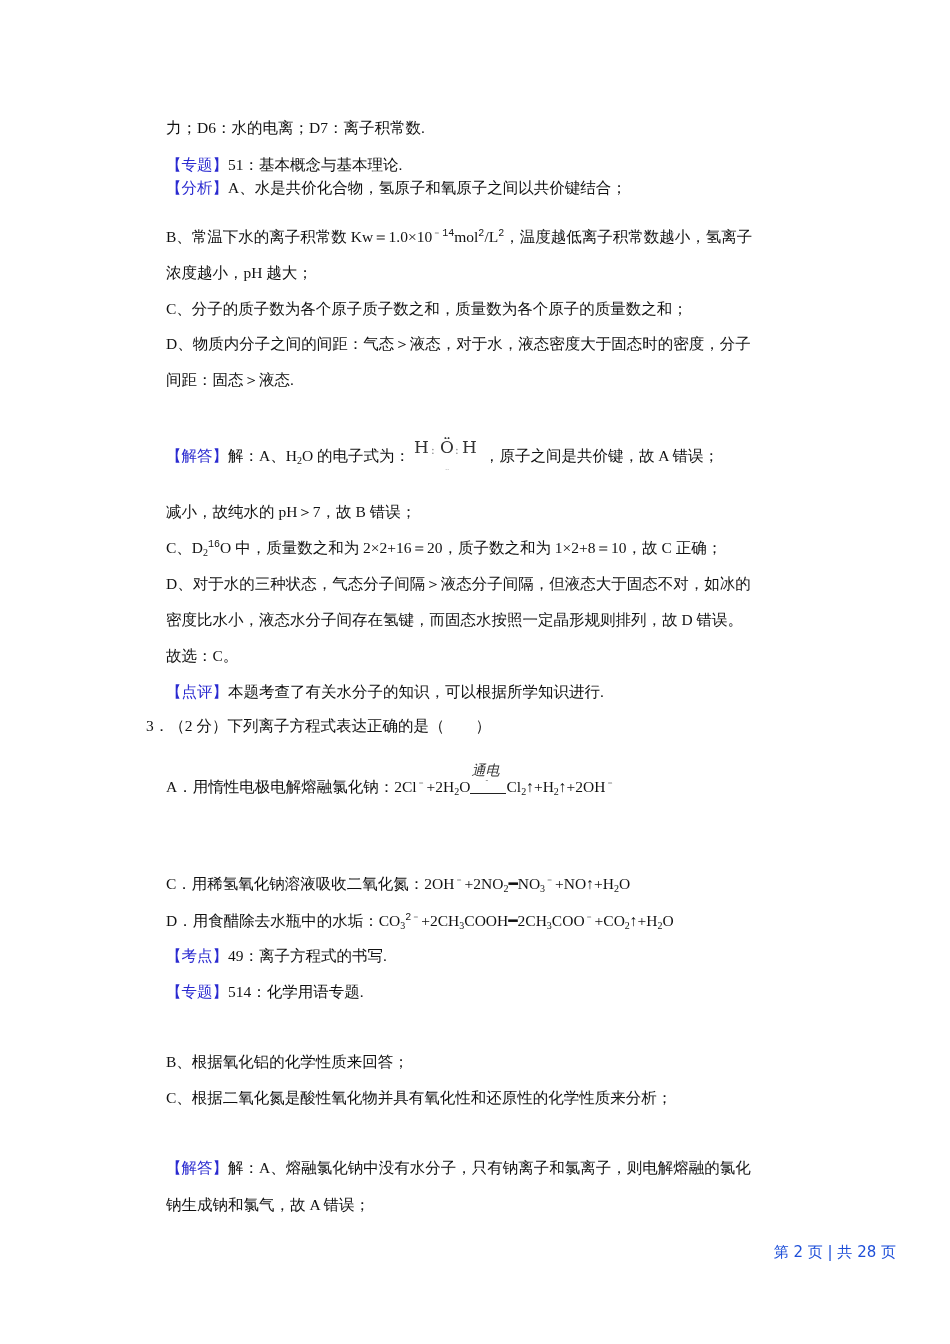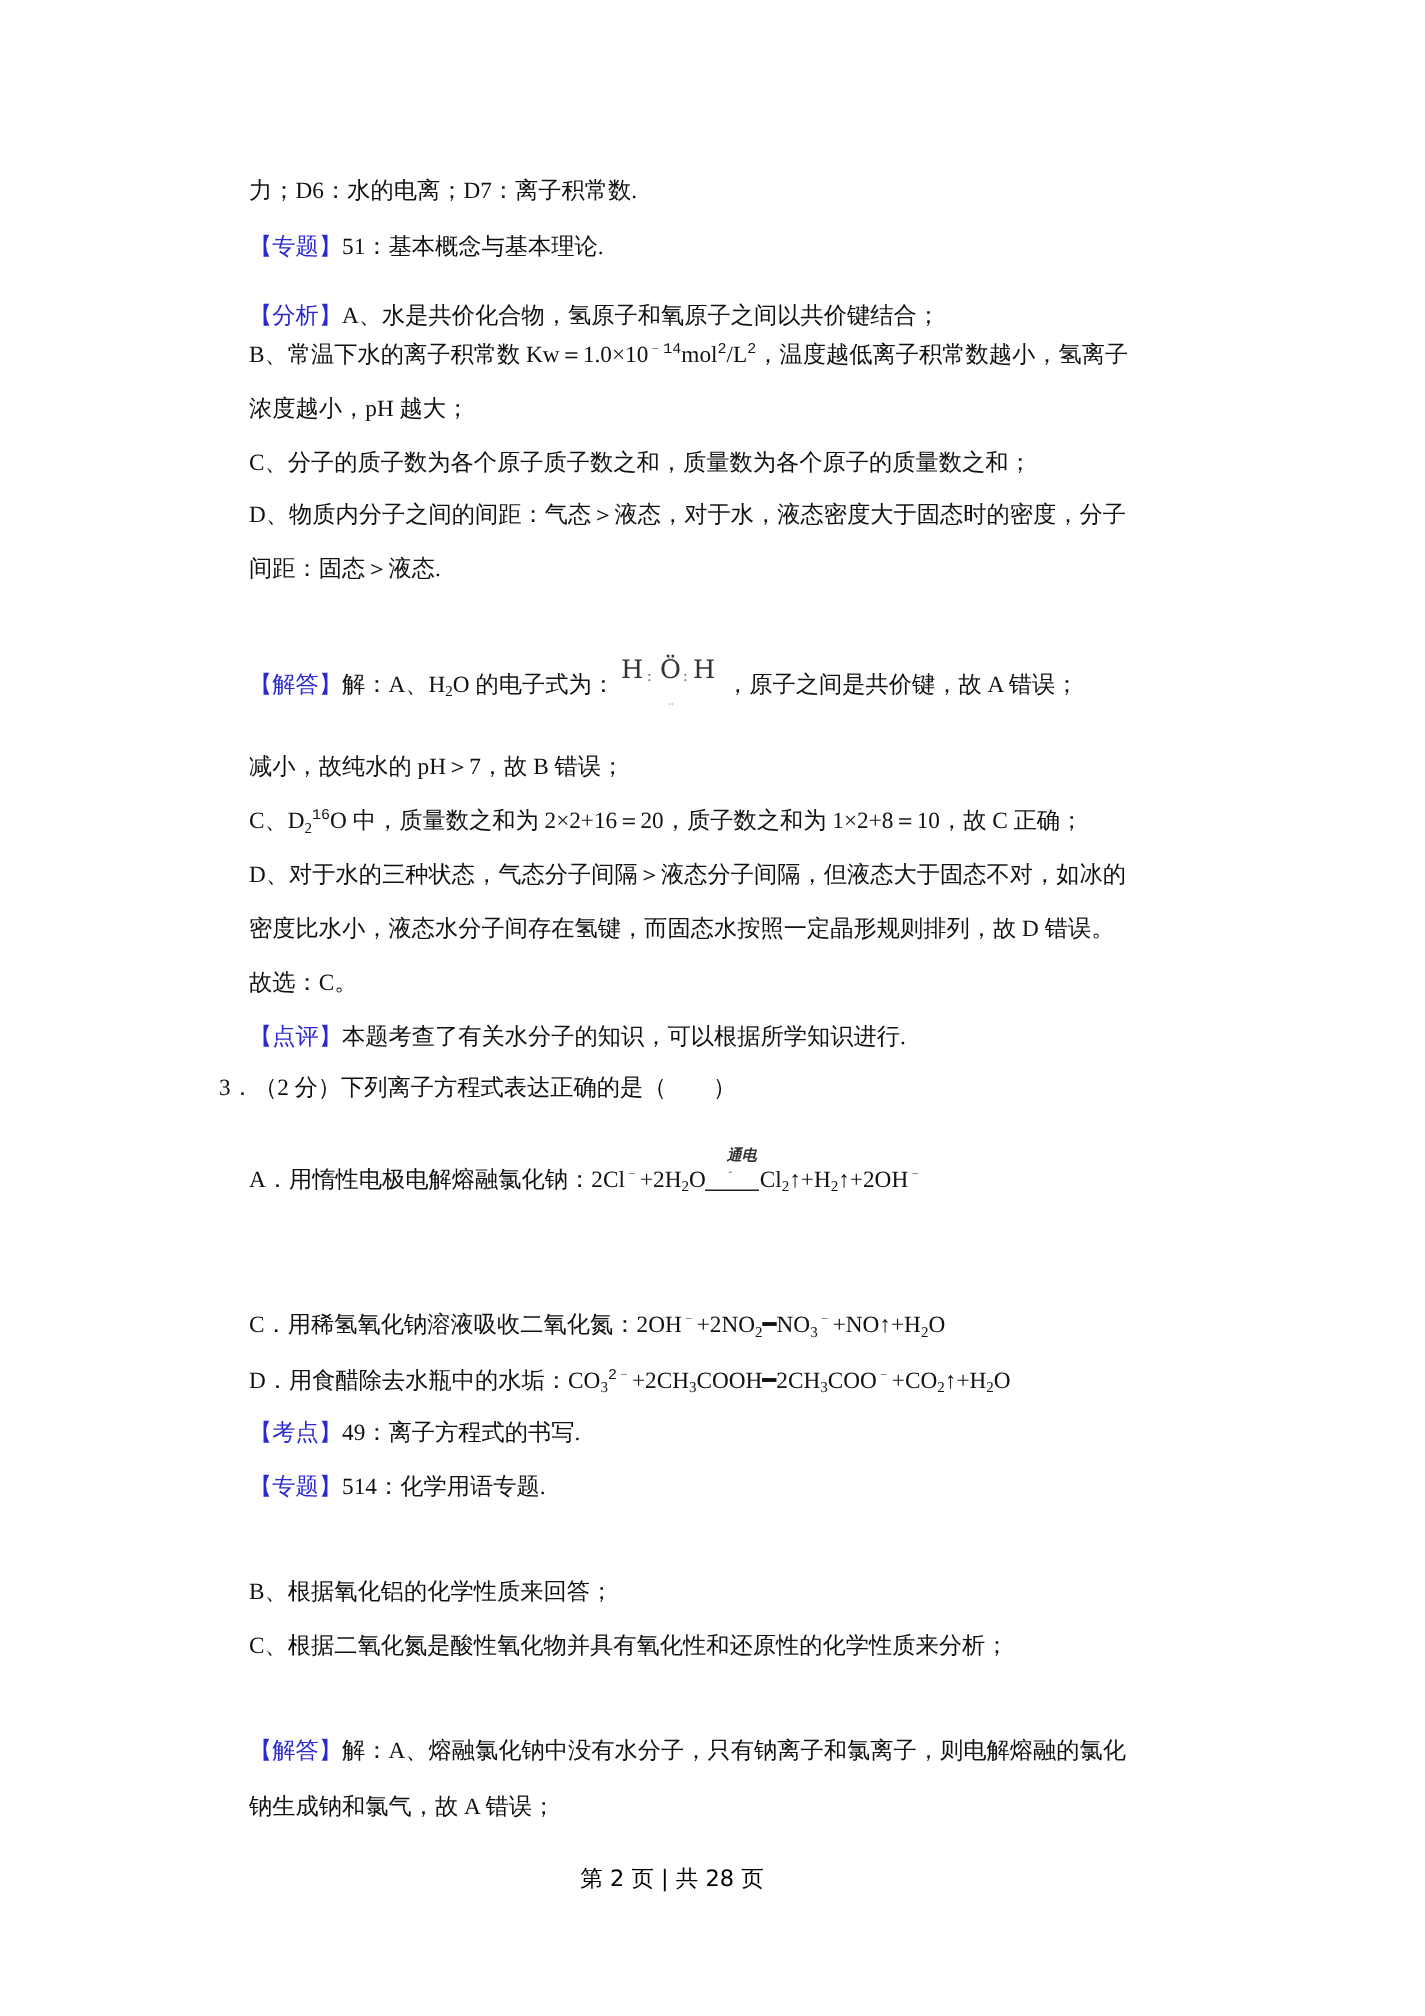--- a/index.html
+++ b/index.html
@@ -9,38 +9,38 @@
   .line { position: absolute; left: 166px; font-size: 15.5px; white-space: nowrap; line-height: 20px; }
   .q { left: 146px; }
   .tag { color: #2a2ad0; }
   sup { font-size: 10px; vertical-align: 6px; line-height: 0; font-family: Liberation Mono, monospace; }
   sub { font-size: 10px; vertical-align: -3px; line-height: 0; }
   .lewis { display: inline-block; position: relative; width: 66px; height: 40px; vertical-align: -6px; margin: 0 4px; }
   .lewis span { position: absolute; top: 10px; font-size: 17px; font-family: "DejaVu Serif", serif; letter-spacing: 1px; color: #333; }
   .lewis .dots-top { position: absolute; left: 31px; top: 2px; font-size: 8px; color: #777; }
   .lewis .dots-bot { position: absolute; left: 31px; top: 33px; font-size: 8px; color: #999; }
   .cond { display: inline-block; position: relative; width: 36px; height: 20px; vertical-align: bottom; }
-  .cond .top { position: absolute; left: 14px; top: -16px; font-size: 10px; font-style: italic; color: #333; white-space: nowrap; font-weight: bold; }
+  .cond .top { position: absolute; left: 1px; top: -16px; font-size: 14px; font-style: italic; color: #333; white-space: nowrap; }
   .cond .bar { position: absolute; left: 0; right: 0; bottom: 3px; border-bottom: 1px solid #222; }
   .cond .dash { position: absolute; left: 15px; bottom: 6px; font-size: 8px; color: #666; }
-  .footer { position: absolute; top: 1243px; left: 0; width: 896px; text-align: center;
-            font-family: "DejaVu Sans", sans-serif; font-size: 15px; color: #000000; }
+  .footer { position: absolute; top: 1243px; left: 0; width: 896px; text-align: right;
+            font-family: "DejaVu Sans", sans-serif; font-size: 15px; color: #1d4ed8; }
 </style>
 </head>
 <body>
 
 <div class="page">
 
   <div class="line" style="top:118px">力；D6：水的电离；D7：离子积常数.</div>
 
   <div class="line" style="top:155px">
     <span class="tag">【专题】</span><span>51：基本概念与基本理论.</span>
   </div>
 
-  <div class="line" style="top:201px">
+  <div class="line" style="top:178px">
     <span class="tag">【分析】</span><span>A、水是共价化合物，氢原子和氧原子之间以共价键结合；</span>
   </div>
 
   <div class="line" style="top:227px">
     <span>B、常温下水的离子积常数 Kw＝1.0×10</span><sup>﹣14</sup><span>mol</span><sup>2</sup><span>/L</span><sup>2</sup><span>，温度越低离子积常数越小，氢离子</span>
   </div>
   <div class="line" style="top:263px">浓度越小，pH 越大；</div>
   <div class="line" style="top:299px">C、分子的质子数为各个原子质子数之和，质量数为各个原子的质量数之和；</div>
   <div class="line" style="top:334px">D、物质内分子之间的间距：气态＞液态，对于水，液态密度大于固态时的密度，分子</div>
   <div class="line" style="top:370px">间距：固态＞液态.</div>

